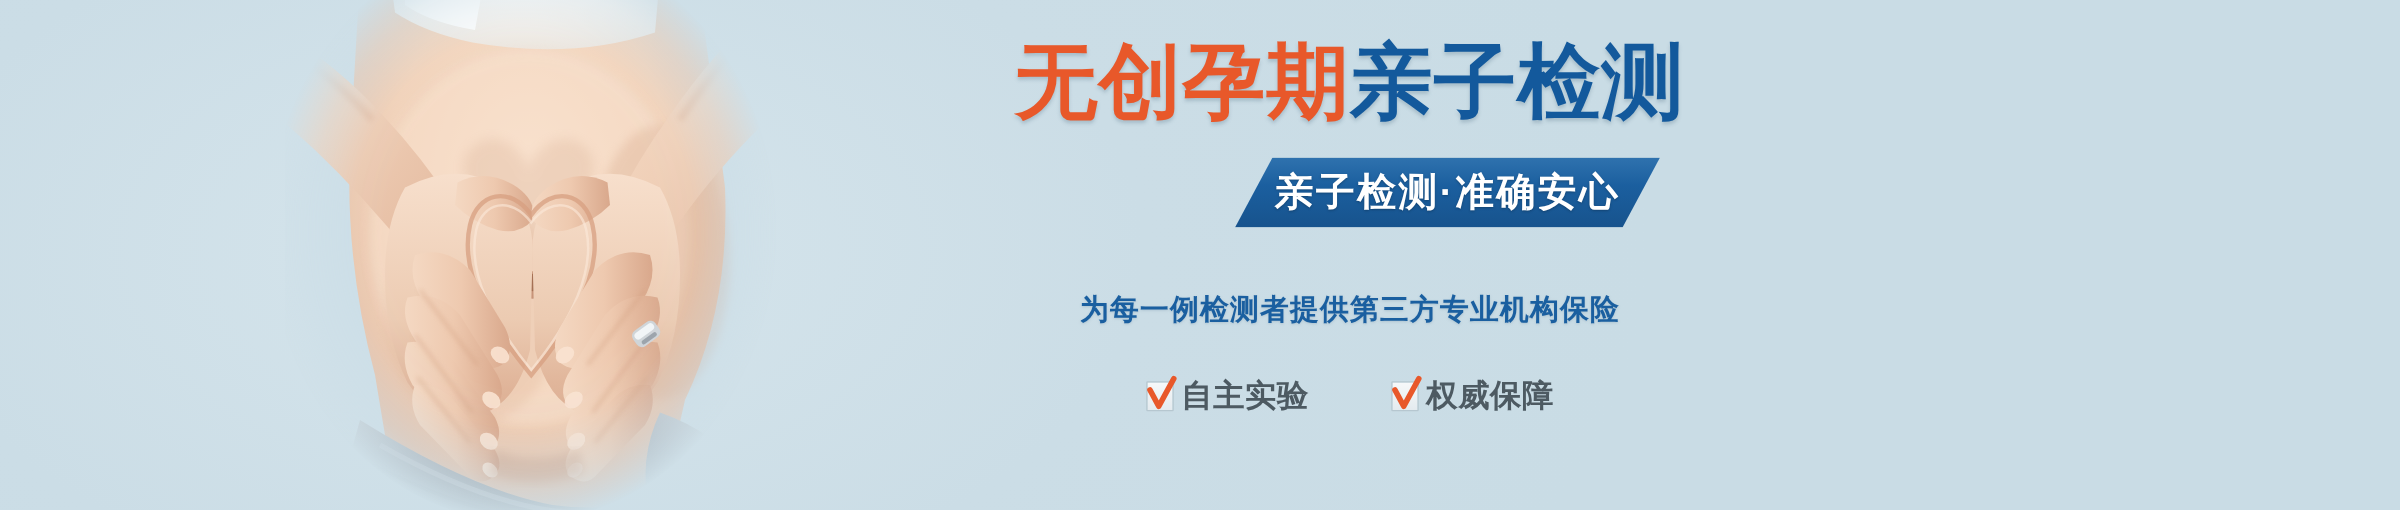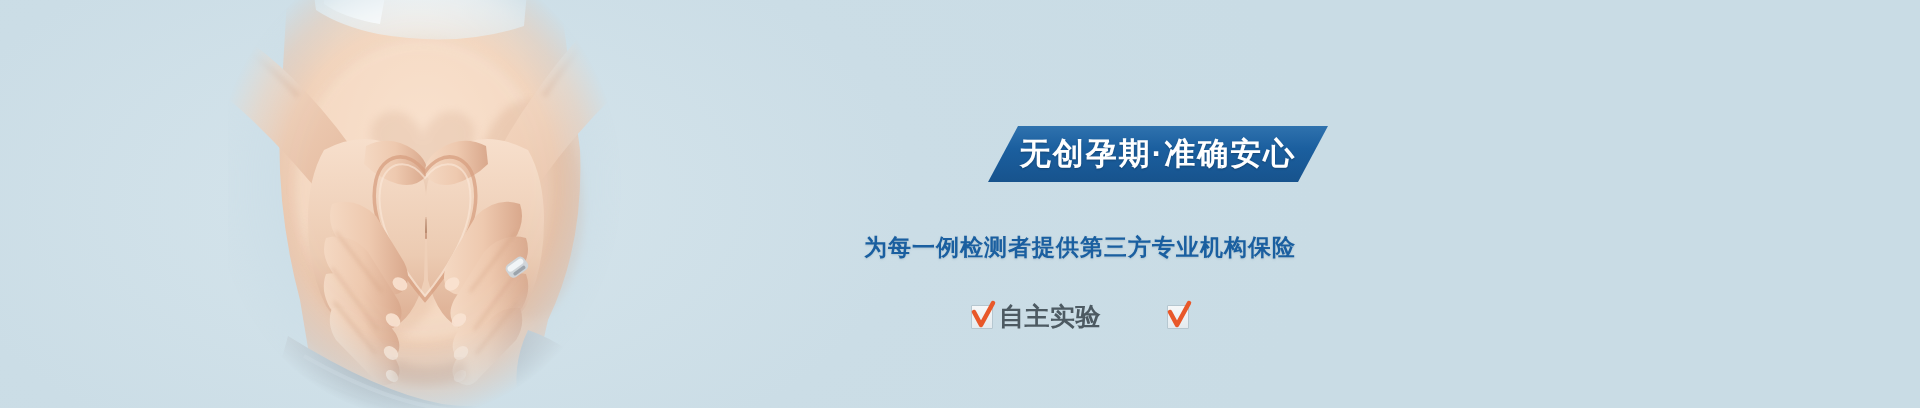--- a/index.html
+++ b/index.html
@@ -267,23 +267,26 @@
       <path d="M60 336 Q150 392 214 404 Q284 414 352 380 L360 408 L40 408 Z" fill="url(#waistG)"></path>
       <path d="M76 356 Q160 404 226 410 Q292 416 352 388" stroke="#c3c9cf" stroke-width="4" fill="none" opacity="0.55"></path>
       <path d="M70 372 Q158 416 230 420" stroke="#7e868e" stroke-width="3" fill="none" opacity="0.4"></path>
 
       <path d="M300 330 Q346 346 372 382 L378 408 L292 408 Q282 368 300 330 Z" fill="url(#waistG)"></path>
     </svg>
   </div>
 
   <div class="content">
 
+    <div class="headline">
+      <span class="part-a">无创孕期</span><span class="part-b">亲子检测</span>
+    </div>
 
     <div class="ribbon"></div>
-    <div class="ribbon-text" style="position:absolute; left:228px; top:126px;">无创孕期·准确安心</div>
+    <div class="ribbon-text" style="position:absolute; left:228px; top:126px;">亲子检测·准确安心</div>
 
     <div class="tagline">为每一例检测者提供第三方专业机构保险</div>
 
     <div class="features">
 
       <div class="feature">
         <span class="checkbox">
           <svg viewBox="0 0 26 30" xmlns="http://www.w3.org/2000/svg">
             <path d="M4 11 L11 24 L23 2" stroke="#e8582a" stroke-width="4.5" fill="none" stroke-linecap="round" stroke-linejoin="round"></path>
           </svg>
@@ -291,17 +294,18 @@
         <span class="feature-label">自主实验</span>
       </div>
 
 
       <div class="feature">
         <span class="checkbox">
           <svg viewBox="0 0 26 30" xmlns="http://www.w3.org/2000/svg">
             <path d="M4 11 L11 24 L23 2" stroke="#e8582a" stroke-width="4.5" fill="none" stroke-linecap="round" stroke-linejoin="round"></path>
           </svg>
         </span>
+        <span class="feature-label">权威保障</span>
       </div>
 
     </div>
   </div>
 </div>
 
 </body></html>

